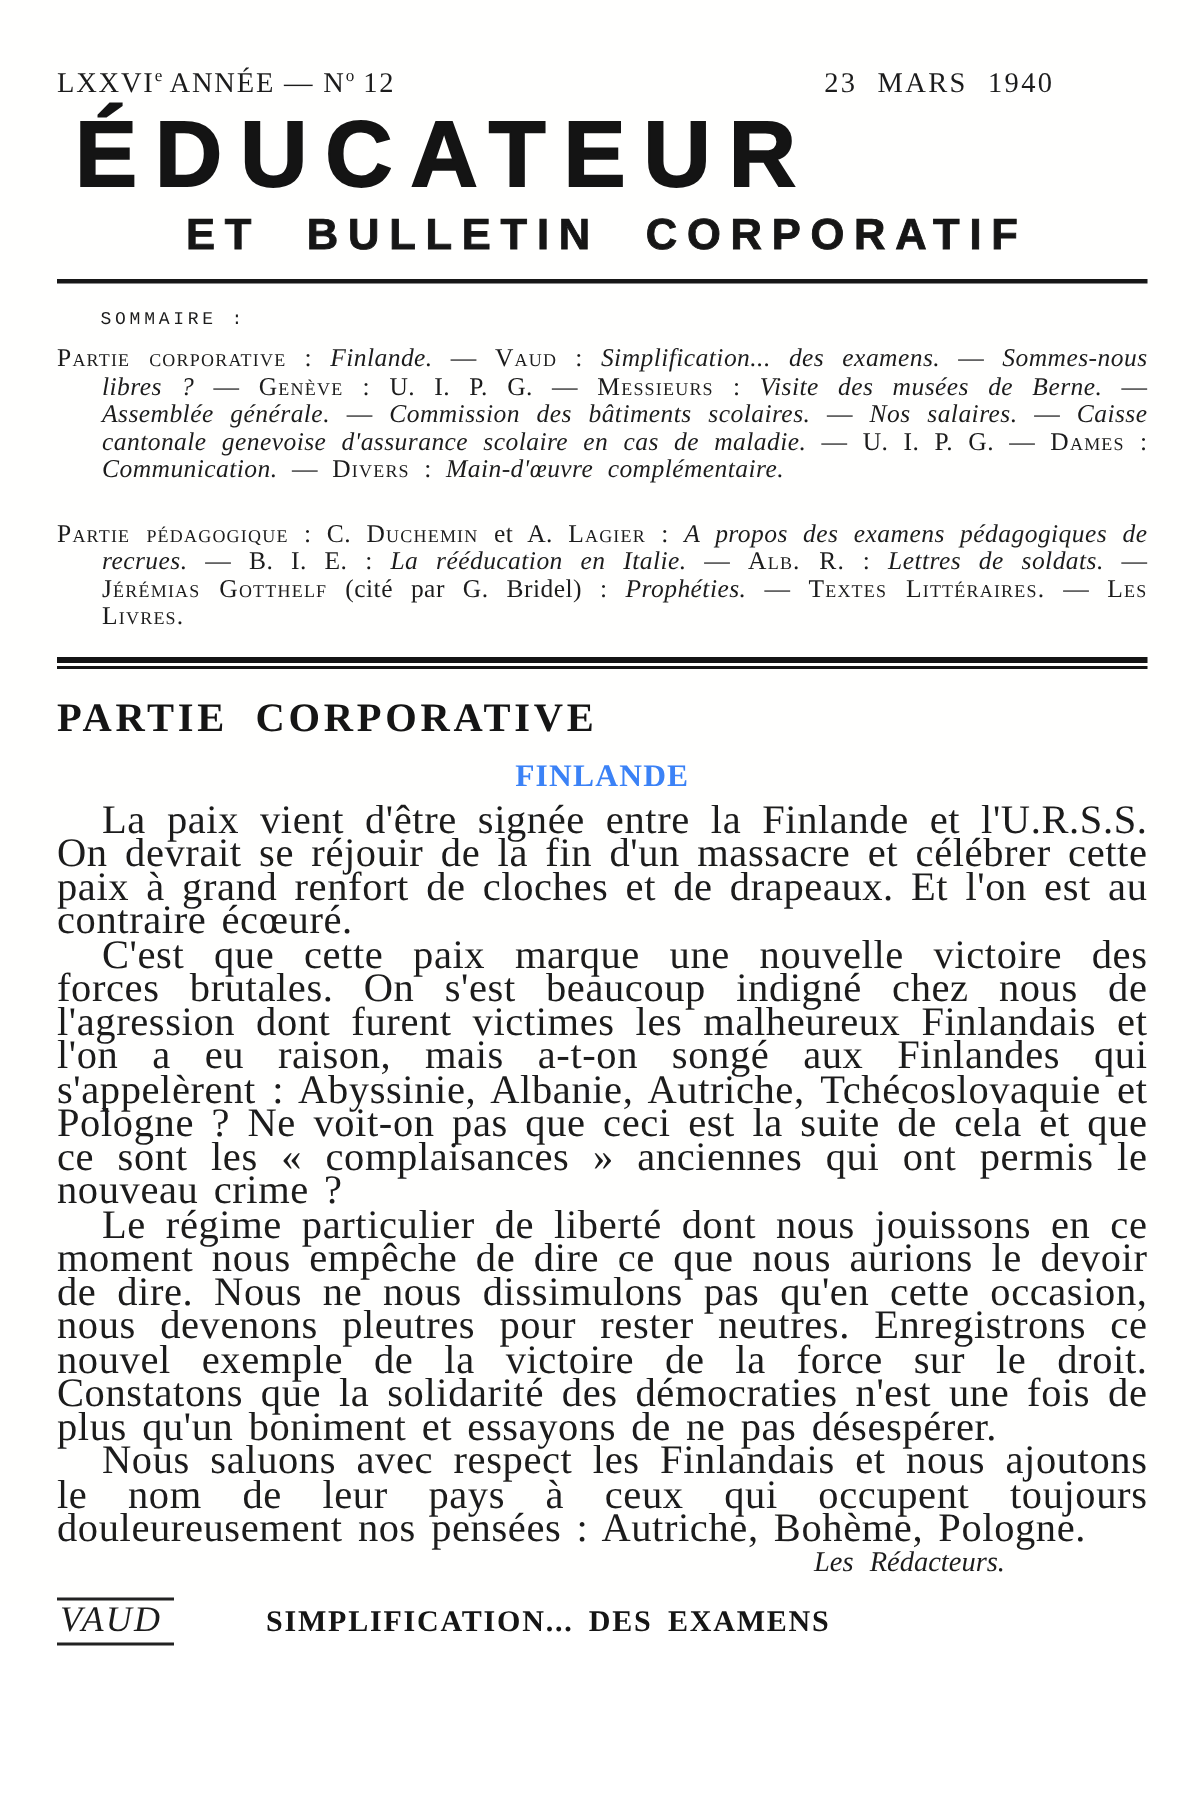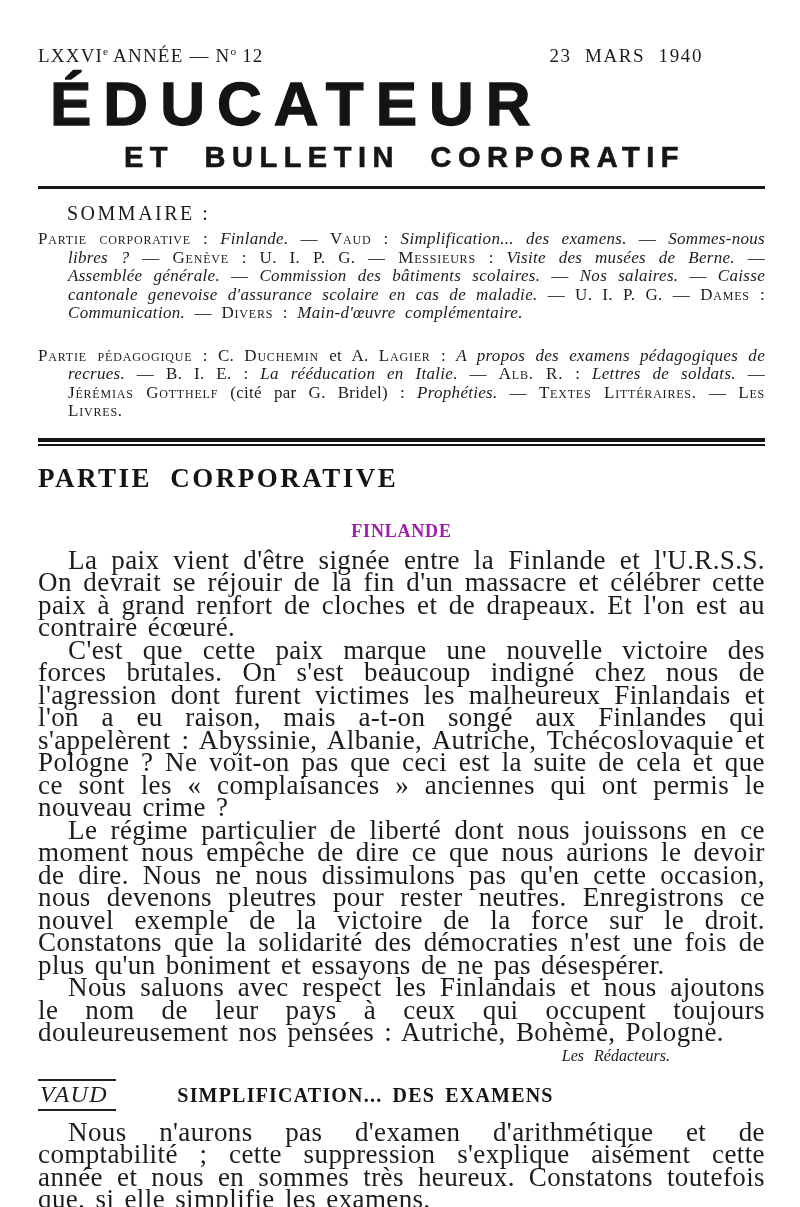--- a/index.html
+++ b/index.html
@@ -35,21 +35,21 @@
     margin-top:10px;text-align:center;
     font-family:"Liberation Sans", sans-serif;font-weight:bold;
     font-size:29px;line-height:26px;letter-spacing:6.5px;word-spacing:16px;
     color:#161616;-webkit-text-stroke:0.6px #161616;
     text-indent:6px;
   }
   .rule-single{margin-top:16px;height:3px;background:#171717;}
   
   .som-label{
     margin-top:14px;margin-left:29px;
-    font-size:20px;line-height:21px;letter-spacing:2.5px;
+    font-size:12px;line-height:21px;letter-spacing:2.5px;font-family:Liberation Mono, monospace;
   }
   .som-entry{
     margin-top:6px;
     font-size:17px;line-height:18.5px;
     text-align:justify;
     padding-left:30px;text-indent:-30px;
     letter-spacing:0.3px;word-spacing:5px;
   }
   .som-entry + .som-entry{margin-top:24px;}
   .seg-i{font-style:italic;}
@@ -58,34 +58,34 @@
     margin-top:8px;height:2px;
     border-top:4px solid #141414;border-bottom:2px solid #141414;
   }
   
   .section-title{
     margin-top:18px;
     font-size:27px;line-height:28px;font-weight:bold;
     letter-spacing:2.5px;word-spacing:9px;color:#151515;
   }
   .article-title{
-    margin-top:29px;text-align:center;
-    font-size:18px;line-height:21px;font-weight:bold;
-    letter-spacing:0.8px;color:#a21caf;
+    margin-top:15px;text-align:center;
+    font-size:21px;line-height:21px;font-weight:bold;
+    letter-spacing:0.8px;color:#3b82f6;
   }
   .body-par{
     margin:0;
     font-size:27px;line-height:22.5px;
     text-align:justify;text-indent:30px;
     letter-spacing:0.4px;word-spacing:3px;
   }
   .body-par.first{margin-top:7px;}
   .signature{
     text-align:right;padding-right:95px;
-    font-style:italic;font-size:16px;line-height:23px;
+    font-style:italic;font-size:19px;line-height:23px;
     word-spacing:6px;
   }
   
   .vaud-row{
     margin-top:12px;
     display:flex;align-items:flex-start;position:relative;
   }
   .vaud-label{
     font-style:italic;font-size:24px;line-height:26px;
     letter-spacing:1.5px;
@@ -136,15 +136,14 @@
 
   <p class="body-par">Nous saluons avec respect les Finlandais et nous ajoutons le nom de leur pays à ceux qui occupent toujours douleureusement nos pensées : Autriche, Bohème, Pologne.</p>
 
   <div class="signature">Les Rédacteurs.</div>
 
   <div class="vaud-row">
     <span class="vaud-label">VAUD</span>
     <span class="vaud-heading">SIMPLIFICATION... DES EXAMENS</span>
   </div>
 
-  <p class="body-par vaud-par">Nous n'aurons pas d'examen d'arithmétique et de comptabilité ; cette suppression s'explique aisément cette année et nous en sommes très heureux. Constatons toutefois que, si elle simplifie les examens,</p>
 
 </div>
 
 </body></html>

